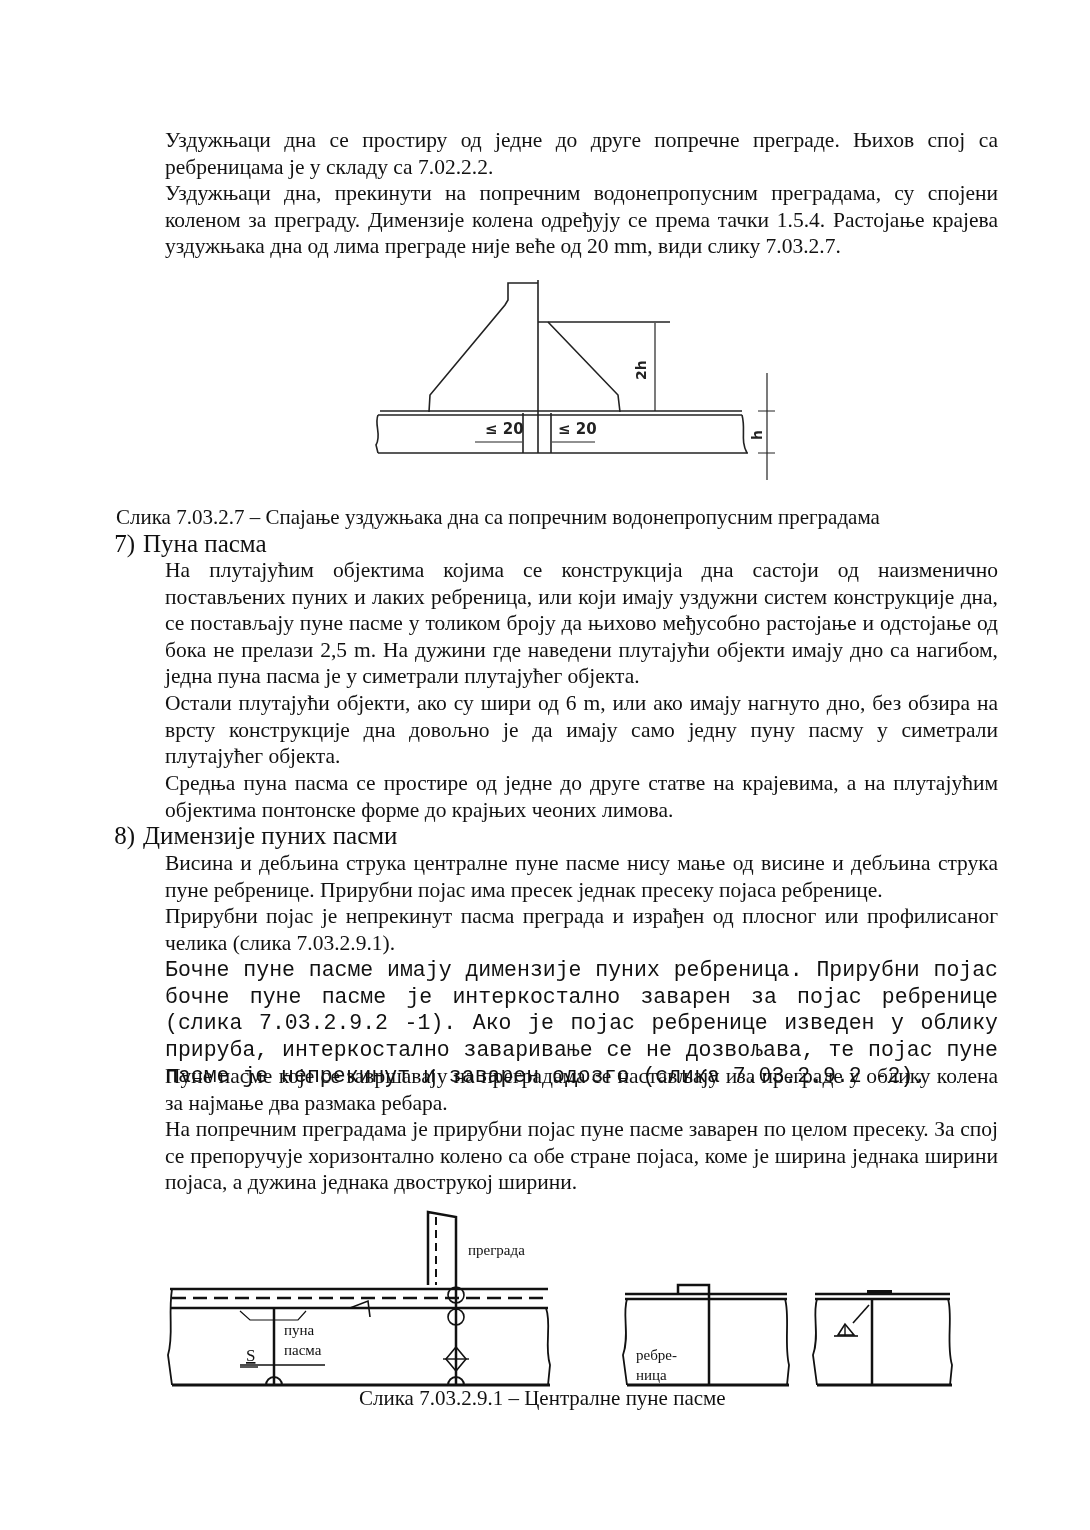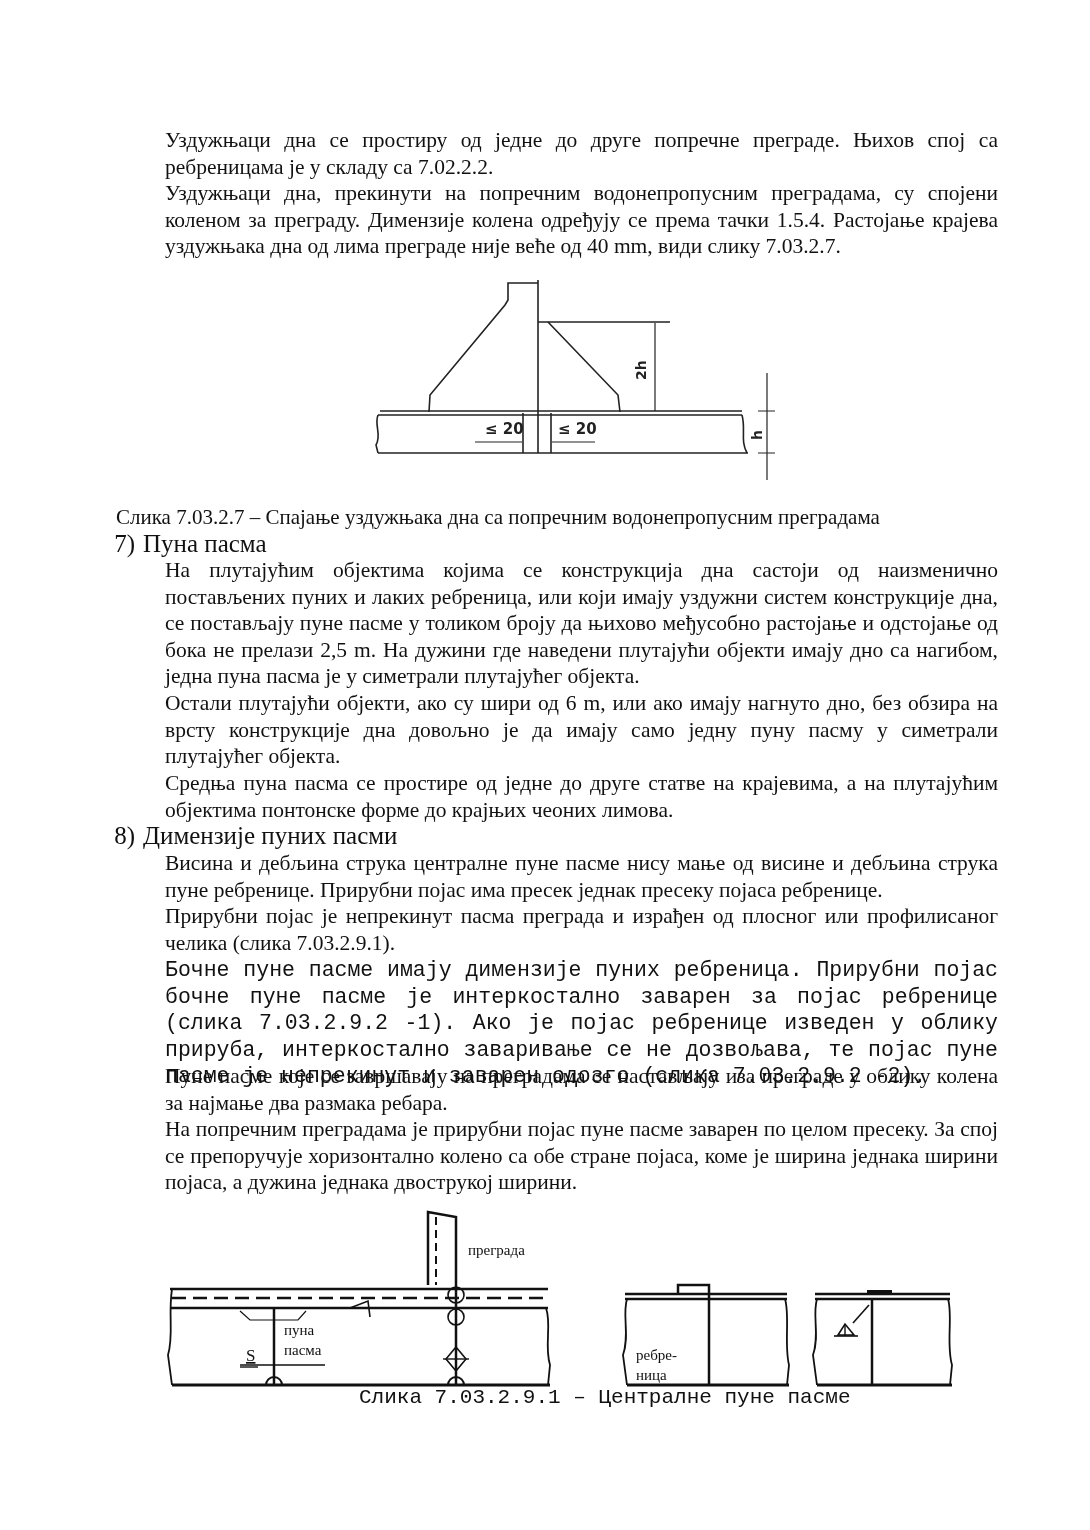--- a/index.html
+++ b/index.html
@@ -10,21 +10,21 @@
   .caption { position:absolute; font-size:21px; line-height:26px; white-space:nowrap; }
   .item { position:absolute; font-size:25px; line-height:26px; white-space:nowrap; }
   .item .num { display:inline-block; width:30px; text-align:right; margin-right:8px; }
   svg text { font-family:"DejaVu Sans", sans-serif; }
   .figlabel { font-family:"Liberation Serif", serif; }
 </style>
 </head>
 <body>
 
 <div class="p" style="left:165px; top:127px; width:833px;">Уздужњаци дна се простиру од једне до друге попречне преграде. Њихов спој са ребреницама је у складу са 7.02.2.2.</div>
-<div class="p" style="left:165px; top:180px; width:833px;">Уздужњаци дна, прекинути на попречним водонепропусним преградама, су спојени коленом за преграду. Димензије колена одређују се према тачки 1.5.4. Растојање крајева уздужњака дна од лима преграде није веће од 40 mm, види слику 7.03.2.7.</div>
+<div class="p" style="left:165px; top:180px; width:833px;">Уздужњаци дна, прекинути на попречним водонепропусним преградама, су спојени коленом за преграду. Димензије колена одређују се према тачки 1.5.4. Растојање крајева уздужњака дна од лима преграде није веће од 20 mm, види слику 7.03.2.7.</div>
 
 <svg style="position:absolute; left:370px; top:280px;" width="420" height="210" viewBox="0 0 420 210">
   <g stroke="#222" stroke-width="1.6" fill="none">
 
     <polyline points="168,3 138,3 138,20 135,25 60,115 59,132"></polyline>
 
     <line x1="168" y1="0" x2="168" y2="173"></line>
 
     <polyline points="168,42 300,42"></polyline>
     <polyline points="178,42 248,115 250,132"></polyline>
@@ -124,13 +124,13 @@
     <line stroke-width="1.4" x1="685" y1="119" x2="685" y2="131"></line>
   </g>
   <text class="figlabel" x="308" y="50" font-size="15" fill="#111">преграда</text>
   <text class="figlabel" x="124" y="130" font-size="15" fill="#111">пуна</text>
   <text class="figlabel" x="124" y="150" font-size="15" fill="#111">пасма</text>
   <text class="figlabel" x="86" y="156" font-size="17" fill="#111" text-decoration="underline">S</text>
   <text class="figlabel" x="476" y="155" font-size="15" fill="#111">ребре-</text>
   <text class="figlabel" x="476" y="175" font-size="15" fill="#111">ница</text>
 </svg>
 
-<div class="caption" style="left:359px; top:1385px;font-family:Liberation Mono, monospace;">Слика 7.03.2.9.1 – Централне пуне пасме</div>
+<div class="caption" style="left:359px; top:1385px;">Слика 7.03.2.9.1 – Централне пуне пасме</div>
 
 </body></html>

